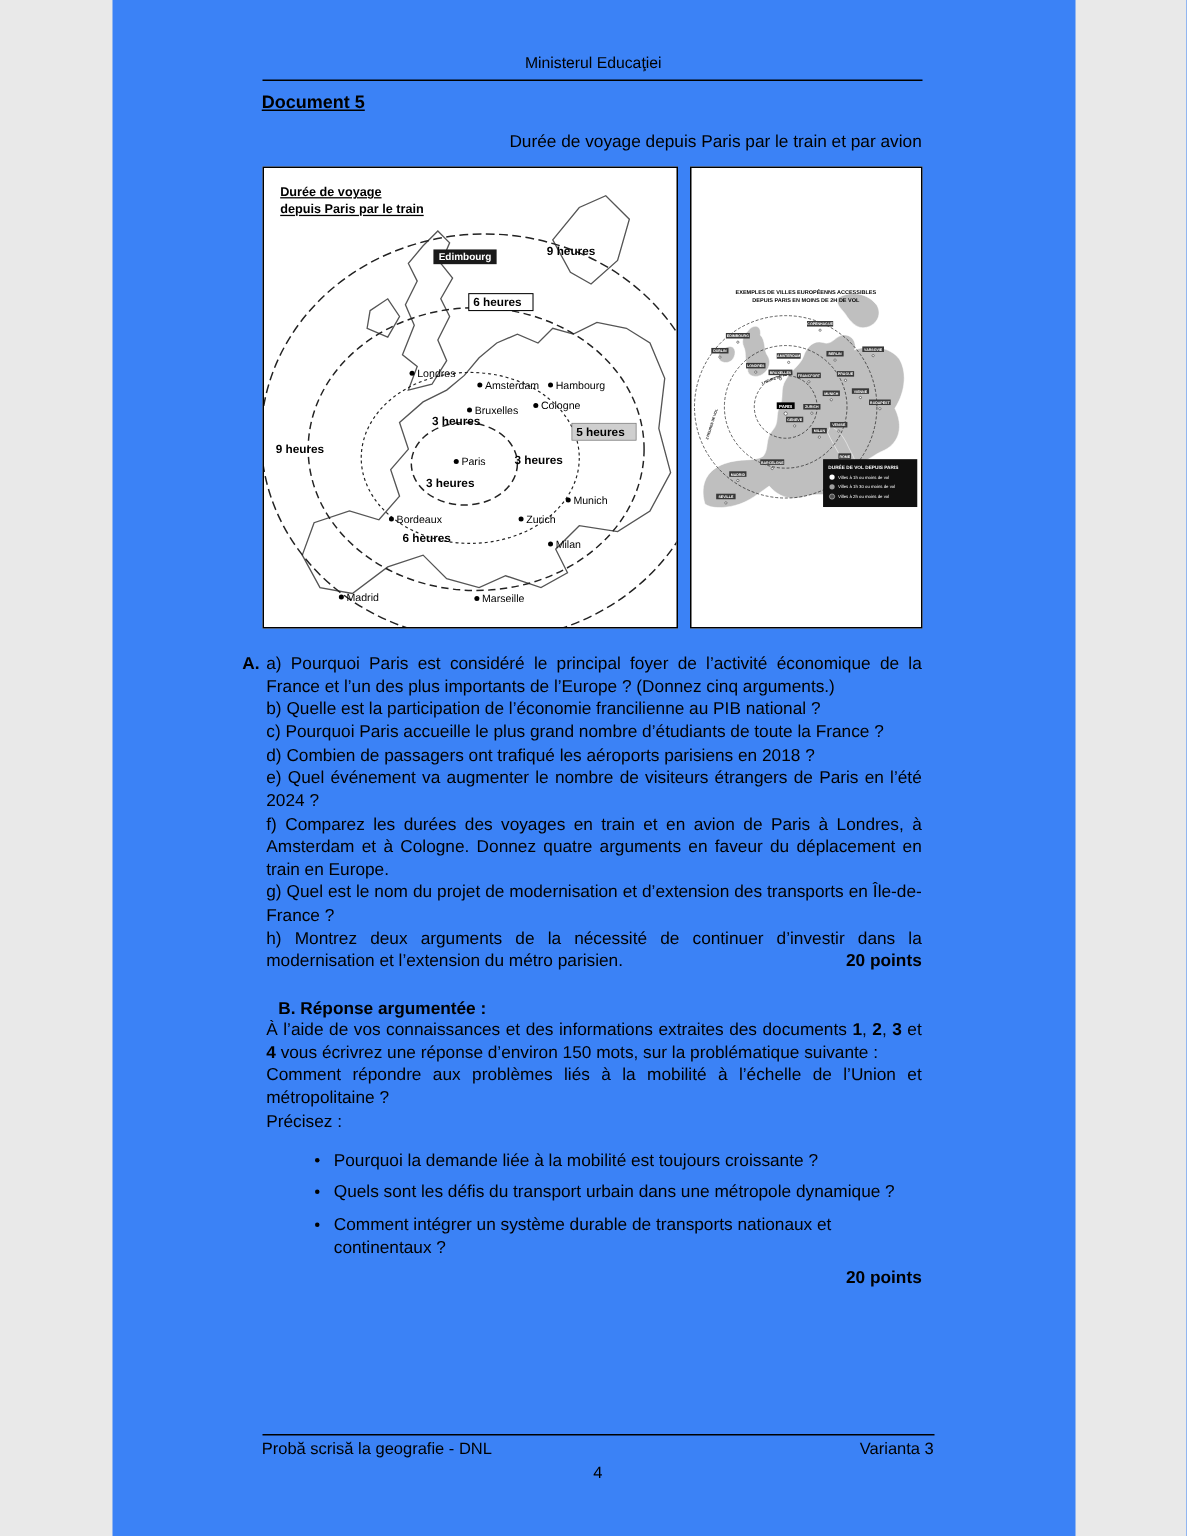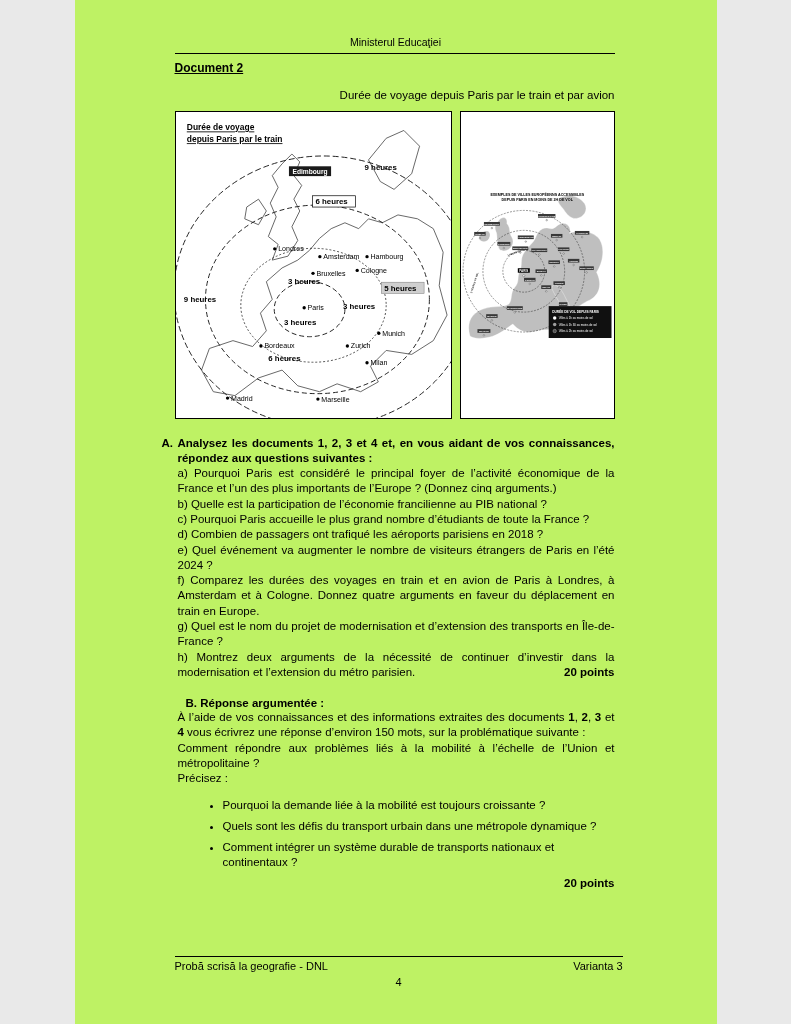--- a/index.html
+++ b/index.html
@@ -1,18 +1,18 @@
 <!DOCTYPE html>
 <html><head>
 <meta charset="utf-8">
 <style>
   *{box-sizing:border-box;}
   html,body{margin:0;padding:0;}
   body{background:#e9e9e9;}
-  .page{width:642px;height:1024px;margin:0 auto;background:#bef264;color:#000;
+  .page{width:642px;height:1024px;margin:0 auto;background:#3b82f6;color:#000;
         font-family:"Liberation Sans",sans-serif;position:relative;overflow:hidden;}
   .doc-header{padding-top:36px;text-align:center;font-size:10.5px;line-height:1.3;}
   .content{padding:0 102px 0 100px;}
   .header-rule{border-top:1.3px solid #000;margin-top:3px;}
   .doc-title{font-size:12px;font-weight:bold;text-decoration:underline;margin:7px 0 0;}
   .doc-subtitle{font-size:11.5px;margin:14px 0 0;text-align:right;}
   .maps-row{display:flex;gap:8px;margin-top:10px;}
   .map-fig{margin:0;border:1px solid #000;background:#fff;}
   .map-fig.train{width:277px;height:308px;}
   .map-fig.flight{flex:1;height:308px;}
@@ -45,21 +45,21 @@
 
 <div class="page">
 
   <header class="doc-header">
     <div>Ministerul Educaţiei</div>
   </header>
 
   <div class="content">
     <div class="header-rule"></div>
 
-    <h1 class="doc-title">Document 2</h1>
+    <h1 class="doc-title">Document 5</h1>
     <p class="doc-subtitle">Durée de voyage depuis Paris par le train et par avion</p>
 
     <div class="maps-row">
 
       <figure class="map-fig train">
         <svg viewBox="0 0 280 310">
           <g fill="none" stroke="#555" stroke-width="0.9">
             <path d="M108,52 L118,42 L126,50 L120,64 L128,74 L120,88 L126,100 L118,116 L124,130 L114,146 L98,150 L104,134 L94,126 L102,106 L96,92 L104,76 L98,64 Z"></path>
             <path d="M72,96 L84,88 L92,100 L84,114 L70,108 Z"></path>
             <path d="M196,48 L214,26 L232,18 L248,34 L240,62 L222,78 L208,70 Z"></path>
@@ -217,21 +217,20 @@
           </g>
         </svg>
       </figure>
     </div>
 
 
     <section class="sec-a">
       <div class="sec-row">
         <div class="sec-label">A.</div>
         <div class="sec-body">
-          <p class="q bold">Analysez les documents 1, 2, 3 et 4 et, en vous aidant de vos connaissances, répondez aux questions suivantes :</p>
           <p class="q">a) Pourquoi Paris est considéré le principal foyer de l’activité économique de la France et l’un des plus importants de l’Europe ? (Donnez cinq arguments.)</p>
           <p class="q">b) Quelle est la participation de l’économie francilienne au PIB national ?</p>
           <p class="q">c) Pourquoi Paris accueille le plus grand nombre d’étudiants de toute la France ?</p>
           <p class="q">d) Combien de passagers ont trafiqué les aéroports parisiens en 2018 ?</p>
           <p class="q">e) Quel événement va augmenter le nombre de visiteurs étrangers de Paris en l’été 2024 ?</p>
           <p class="q">f) Comparez les durées des voyages en train et en avion de Paris à Londres, à Amsterdam et à Cologne. Donnez quatre arguments en faveur du déplacement en train en Europe.</p>
           <p class="q">g) Quel est le nom du projet de modernisation et d’extension des transports en Île-de-France ?</p>
           <p class="q h-wrap">
             <span>h) Montrez deux arguments de la nécessité de continuer d’investir dans la modernisation et l’extension du métro parisien.</span>
             <span class="points-abs">20 points</span>

